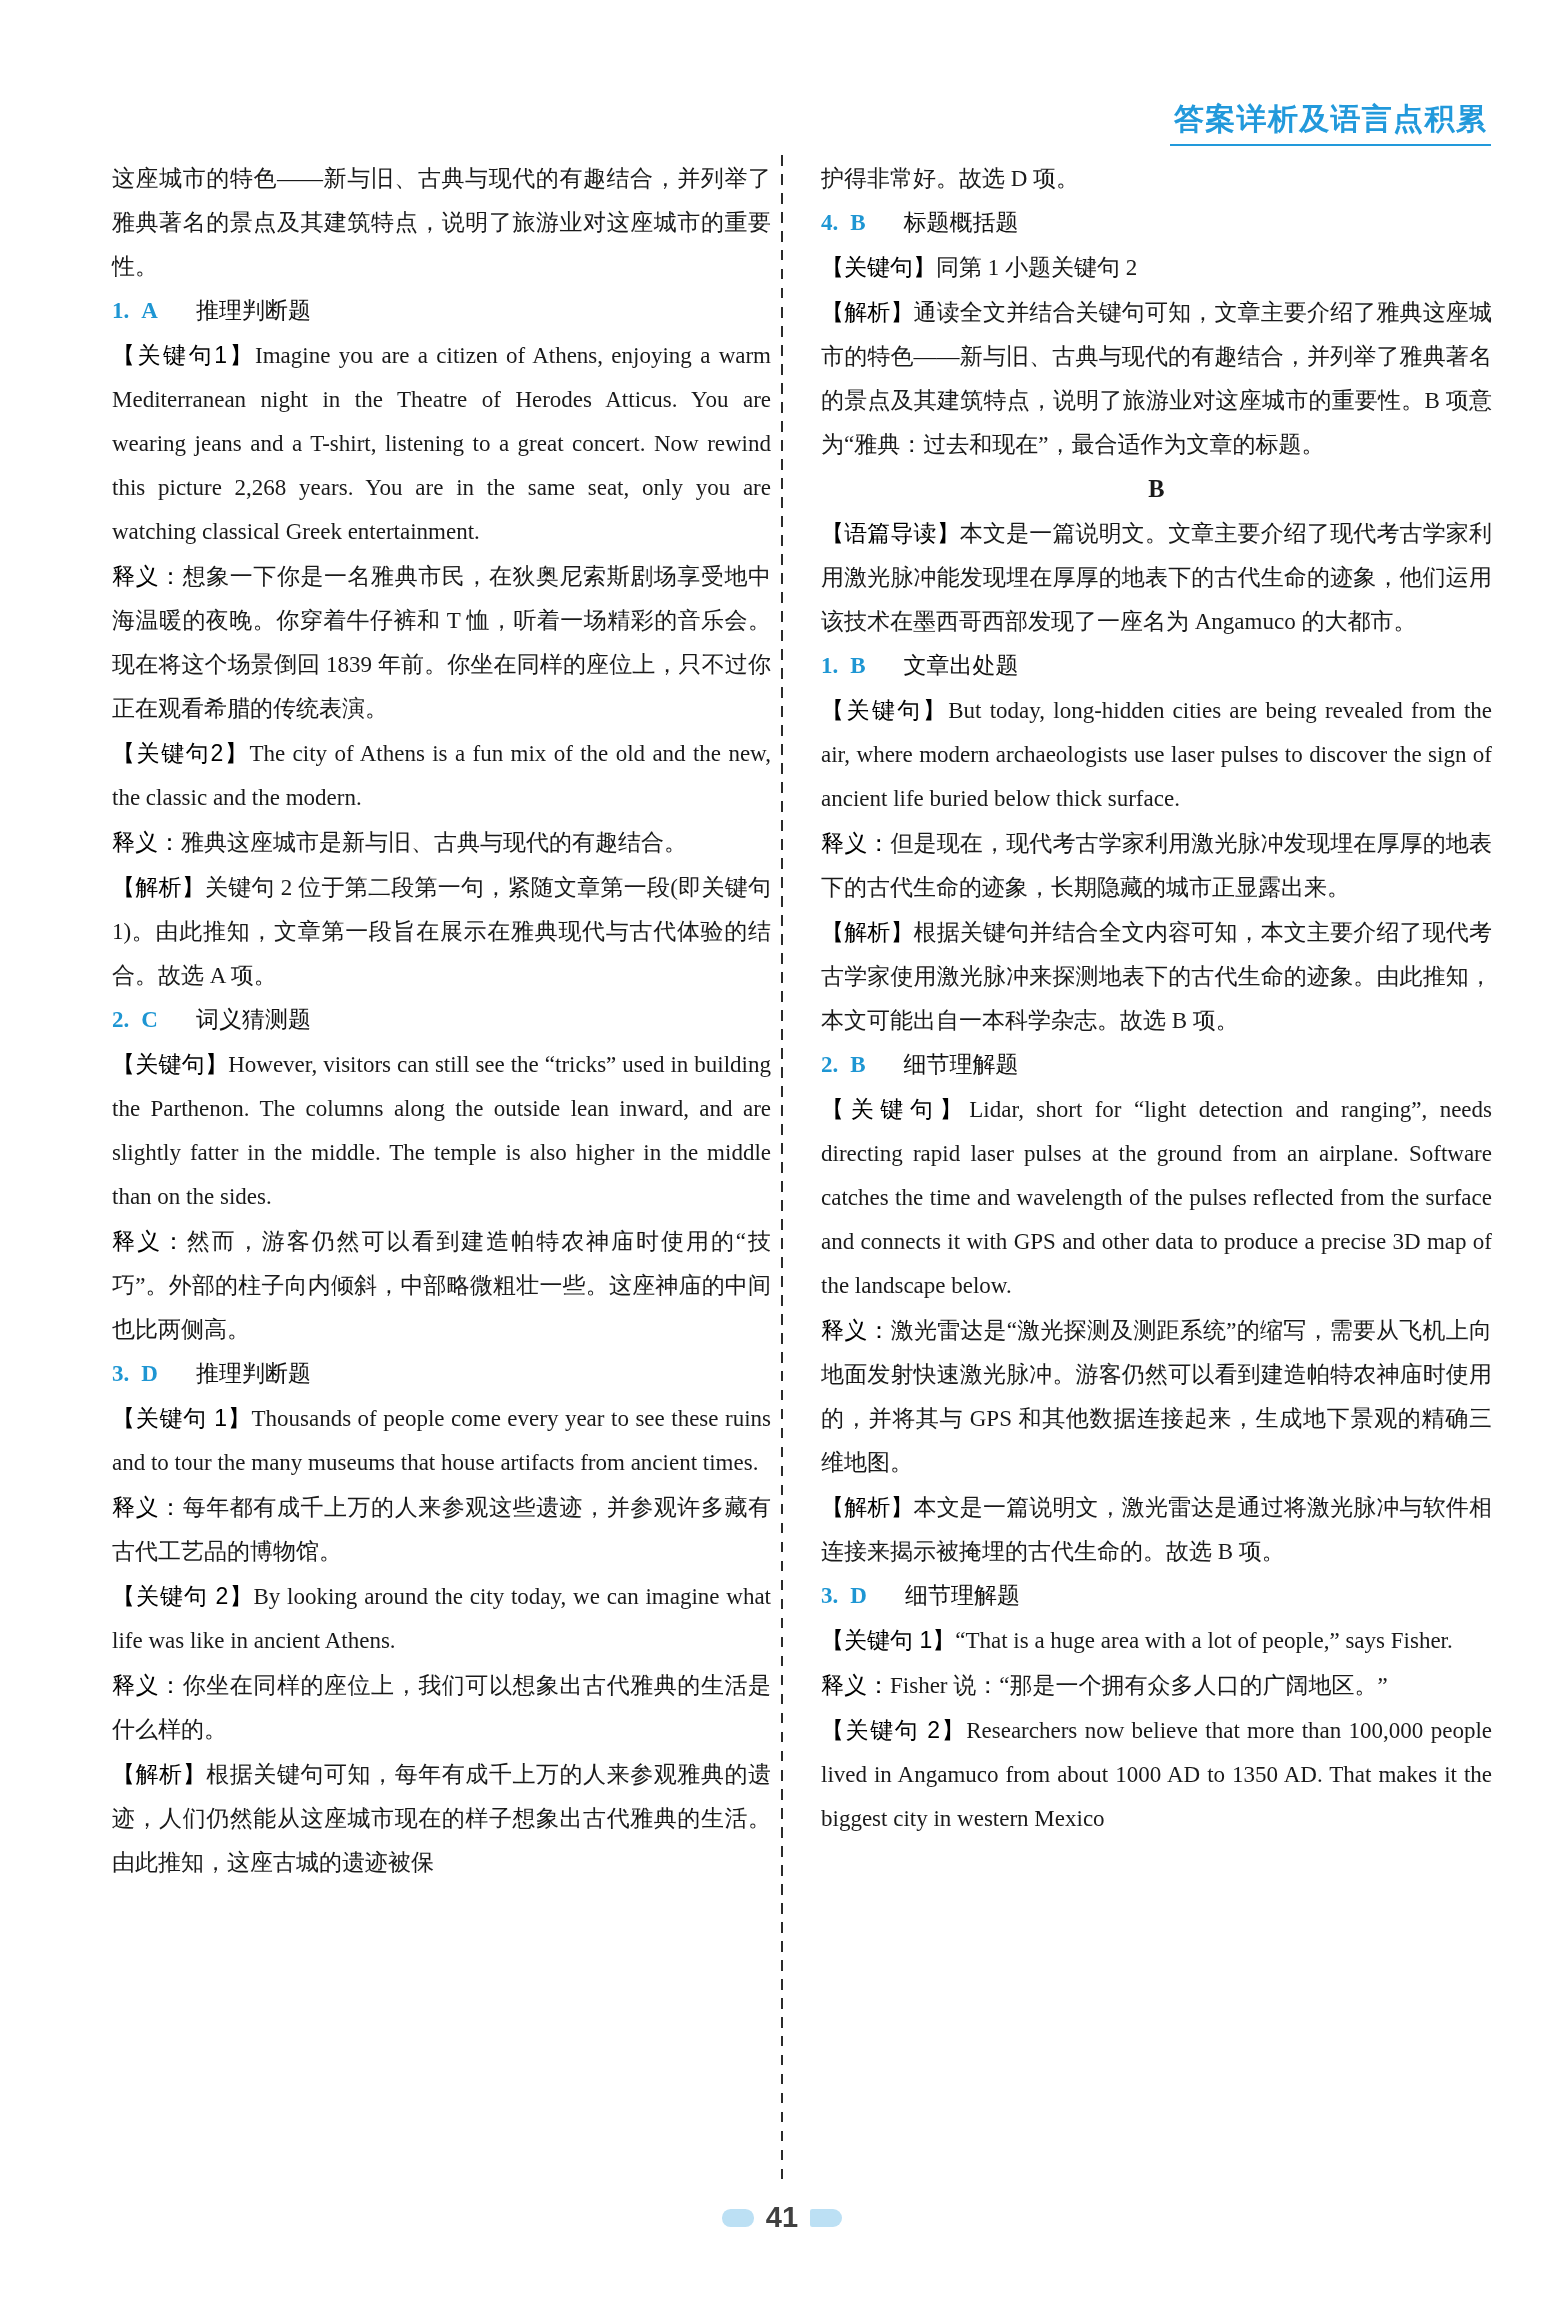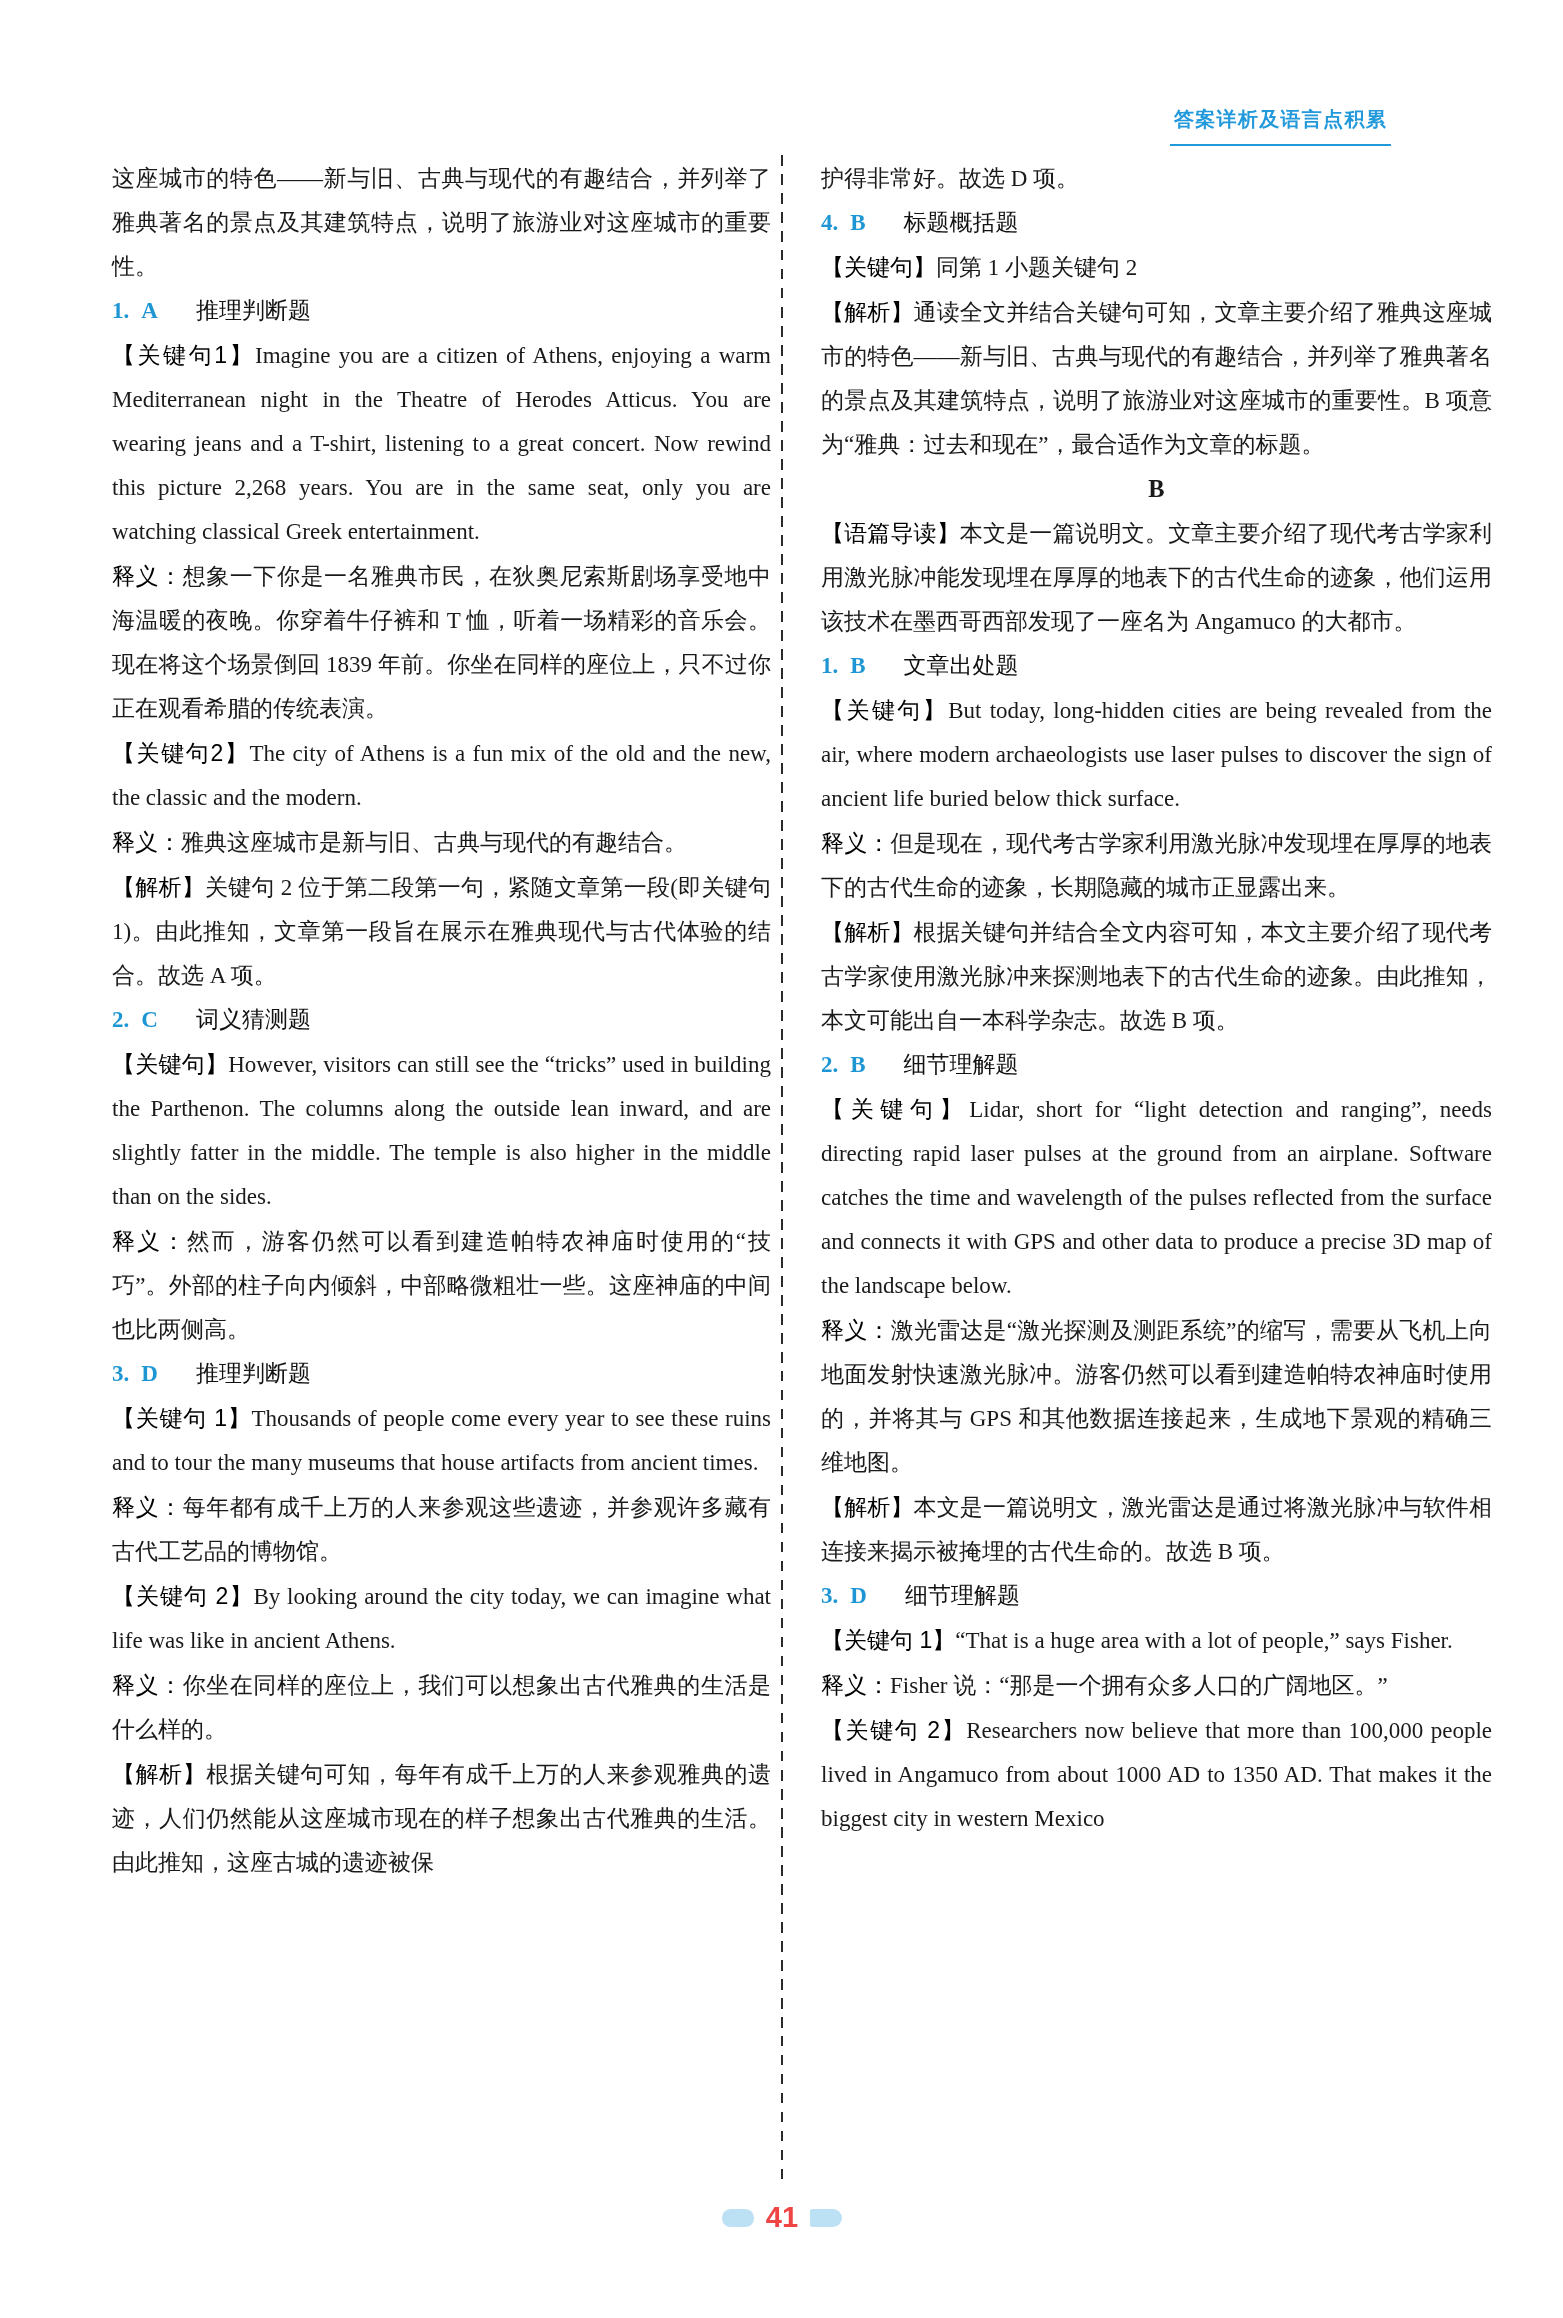--- a/index.html
+++ b/index.html
@@ -15,21 +15,21 @@
   .header{
     position:absolute;
     top:103px;
     left:1170px;
     padding:0 4px 9.2px 4px;
     border-bottom:2.6px solid #2299db;
   }
   .header-title{
     font-family:"Liberation Sans","DejaVu Sans",sans-serif;
     font-weight:700;
-    font-size:20px;
+    font-size:30px;
     line-height:32px;
     color:#2299db;
     letter-spacing:1.3px;
     white-space:nowrap;
   }
   
   .col{
     position:absolute;
     top:157px;
     font-size:23px;
@@ -74,21 +74,21 @@
   .pill{
     width:32px;height:18px;
     background:#bce0f4;
   }
   .pill-left{border-radius:8.6px;}
   .pill-right{border-radius:2.6px 10px 10px 2.6px;}
   .page-number{
     font-family:"Liberation Sans","DejaVu Sans",sans-serif;
     font-weight:600;
     font-size:29px;
-    color:#ef4444;
+    color:#404040;
   }
 </style>
 </head>
 <body>
 
 <div class="page">
 
   <div class="header">
     <div class="header-title">答案详析及语言点积累</div>
   </div>

